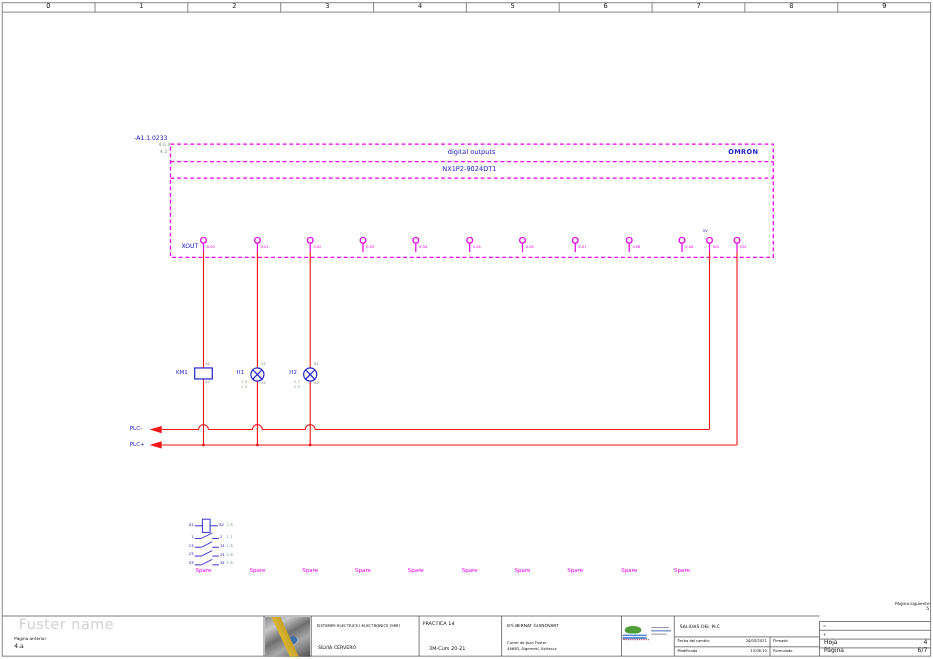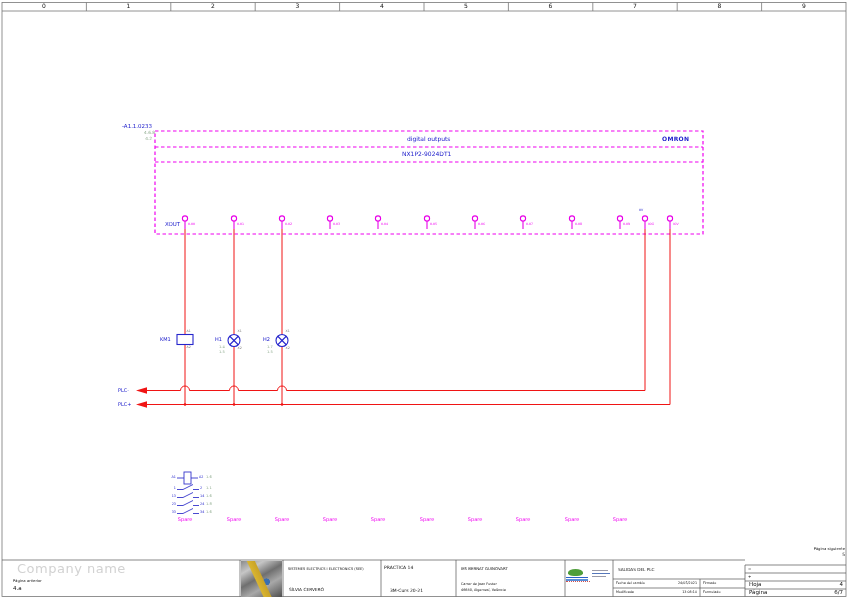--- a/index.html
+++ b/index.html
@@ -239,21 +239,21 @@
 <span class="txt mag c" style="left:378px;top:517px;font-size:5px">Spare</span>
 <span class="txt mag c" style="left:427px;top:517px;font-size:5px">Spare</span>
 <span class="txt mag c" style="left:475px;top:517px;font-size:5px">Spare</span>
 <span class="txt mag c" style="left:523px;top:517px;font-size:5px">Spare</span>
 <span class="txt mag c" style="left:572px;top:517px;font-size:5px">Spare</span>
 <span class="txt mag c" style="left:620px;top:517px;font-size:5px">Spare</span>
 
 <span class="txt blk r" style="left:845px;top:547px;font-size:3.8px">Página siguiente</span>
 <span class="txt blk r" style="left:845px;top:552.5px;font-size:4.5px">5</span>
 
-<span class="txt company" style="left:17px;top:562px">Company name</span>
+<span class="txt company" style="left:17px;top:562px">Fuster name</span>
 <span class="txt blk" style="left:13px;top:579px;font-size:3.8px">Página anterior</span>
 <span class="txt blk" style="left:13px;top:586px;font-size:5.5px">4.a</span>
 
 <div class="photo"></div>
 
 <span class="txt blk" style="left:288px;top:568px;font-size:3.5px">SISTEMES ELECTRICS I ELECTRONICS (SEE)</span>
 <span class="txt blk" style="left:289px;top:587.5px;font-size:4.3px">SÍLVIA CERVERÓ</span>
 
 <span class="txt blk" style="left:384px;top:566px;font-size:4.5px">PRACTICA 14</span>
 <span class="txt blk" style="left:390px;top:589px;font-size:4.5px">3M-Curs 20-21</span>

